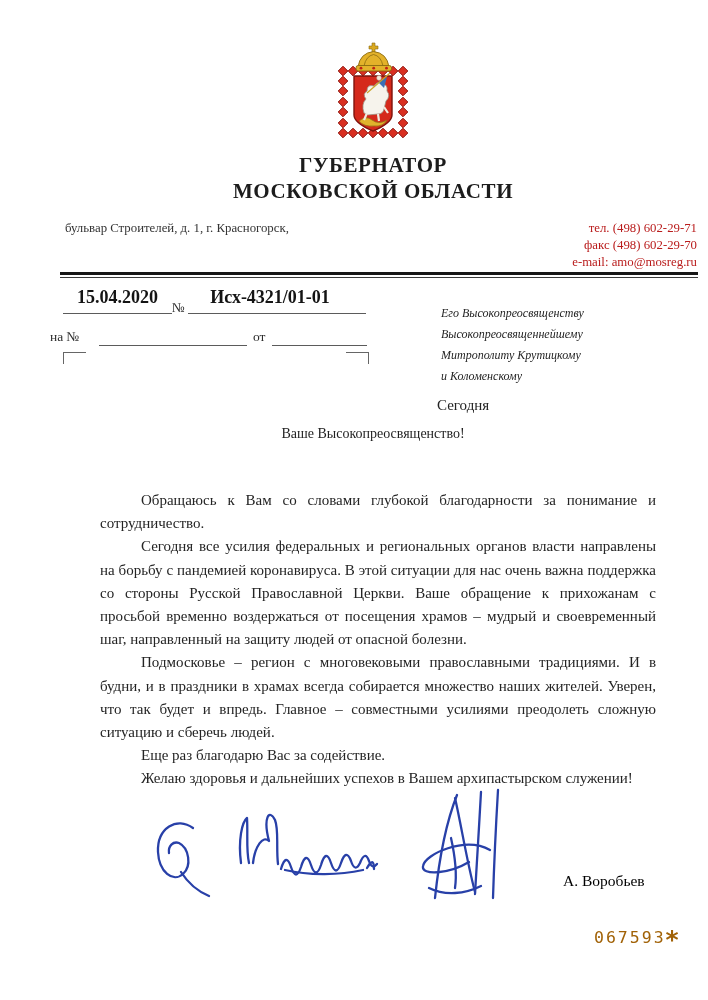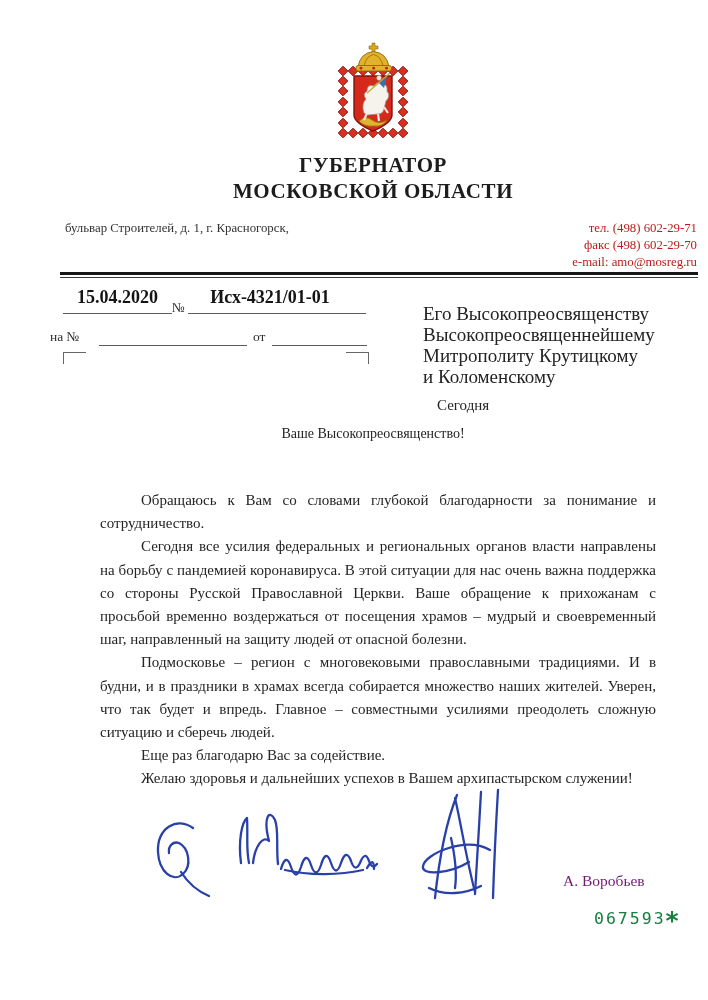--- a/index.html
+++ b/index.html
@@ -22,34 +22,34 @@
   .rule { left:60px; top:272px; width:638px; height:2px; border-top:3px solid #171717; border-bottom:1px solid #3a3a3a; }
 
   
   .ref-val { font-weight:bold; font-size:18px; text-align:center; color:#141414; }
   .u-line { height:0; border-top:1px solid #5b5b5b; }
   .ref-lbl { font-size:13.5px; color:#2c2c2c; }
   .corner-l { left:63px; top:352px; width:22px; height:11px; border-top:1.5px solid #666; border-left:1.5px solid #666; }
   .corner-r { left:346px; top:352px; width:22px; height:11px; border-top:1.5px solid #666; border-right:1.5px solid #666; }
 
   
-  .recipient { left:423px; top:303px; font-size:19px; line-height:21px; color:#242424; width:240px; }
+  .recipient { left:441px; top:303px; font-size:12px; line-height:21px; color:#242424; width:240px;font-style:italic; }
   .recipient-name { left:437px; top:397px; font-size:15px; color:#242424; }
 
   
   .salutation { left:38px; right:0; top:426px; text-align:center; font-size:14px; color:#1f1f1f; }
   .body-text { left:100px; top:489px; width:556px; }
   .body-text p { margin:0; text-indent:41px; text-align:justify; font-size:15px; line-height:23.2px; color:#242424; }
 
   
   .sig-svg { left:95px; top:778px; width:420px; height:145px; }
-  .signer { left:563px; top:872px; font-size:15.5px; color:#701a75; }
+  .signer { left:563px; top:872px; font-size:15.5px; color:#000000; }
 
   
-  .stamp { left:594px; top:909px; font-family:"DejaVu Sans Mono", monospace; font-size:16.5px; letter-spacing:2px; color:#15803d; white-space:nowrap; }
+  .stamp { left:594px; top:928px; font-family:"DejaVu Sans Mono", monospace; font-size:16.5px; letter-spacing:2px; color:#a16207; white-space:nowrap; }
   .stamp .star { font-family:"DejaVu Sans", sans-serif; font-weight:bold; font-size:25px; letter-spacing:0; vertical-align:-5px; line-height:0; }
 </style>
 </head>
 <body>
 
 <div class="page">
 
   <svg class="abs emblem" viewBox="0 0 78 96">
     <defs>
       <path id="dmd" d="M0 -4.8 L4.8 0 L0 4.8 L-4.8 0 Z"></path>

